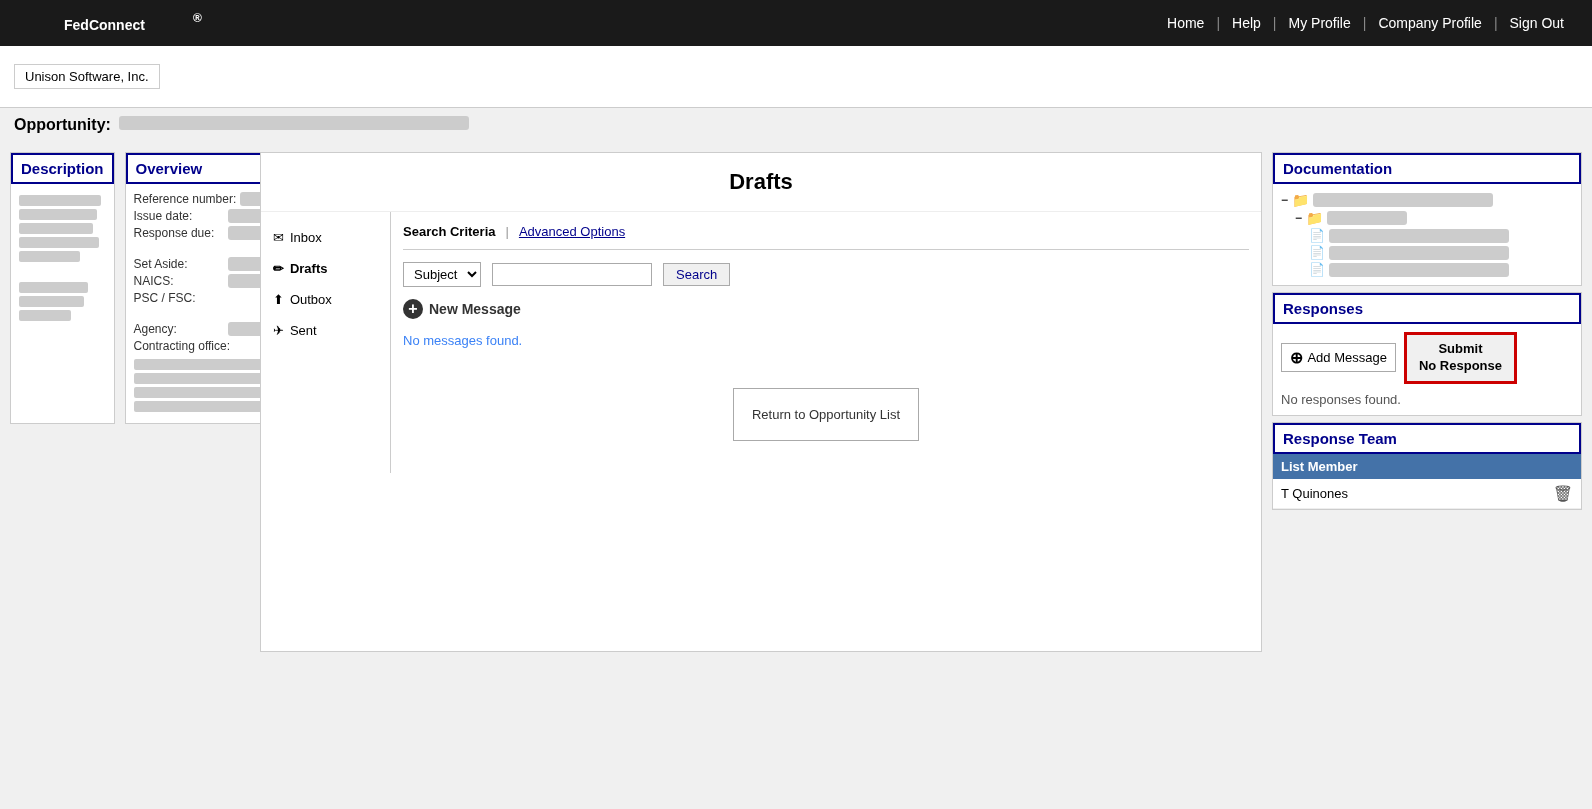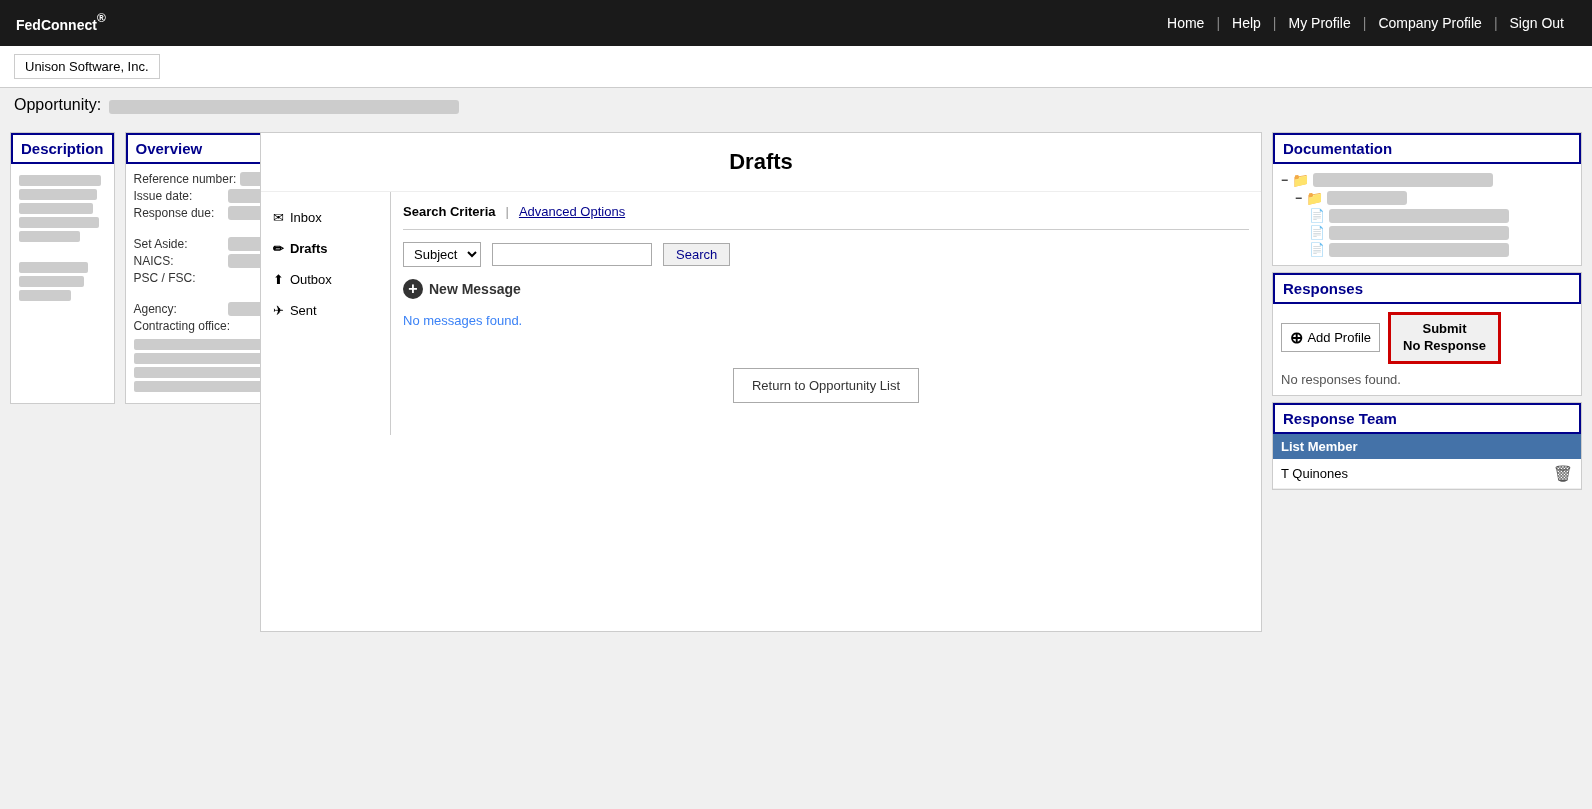--- a/index.html
+++ b/index.html
@@ -13,63 +13,63 @@
       align-items: center;
       padding: 0 16px;
       height: 46px;
     }
     .top-nav .brand {
       font-size: 22px;
       font-weight: bold;
       color: white;
       margin-right: auto;
     }
-    .top-nav .brand span { font-size: 14px; }
+    .top-nav .brand span { font-size: 14px; margin-left: 48px; }
     .top-nav .nav-links {
       display: flex;
       align-items: center;
       gap: 0;
       font-size: 14px;
     }
     .top-nav .nav-links a {
       color: white;
       text-decoration: none;
       padding: 0 12px;
       cursor: pointer;
     }
     .top-nav .nav-links .sep {
       color: #888;
     }
 
     
     .sub-header {
       background: white;
-      padding: 8px 14px;
+      padding: 18px 14px;
       border-bottom: 1px solid #ccc;
       display: flex;
       align-items: center;
       gap: 10px;
     }
     .company-badge {
       border: 1px solid #ccc;
       padding: 4px 10px;
       font-size: 13px;
       background: white;
     }
 
     
     .opportunity-bar {
       background: #f0f0f0;
       padding: 8px 14px;
     }
     .opportunity-bar h2 {
       font-size: 16px;
-      font-weight: normal;
-      display: flex;
-      align-items: flex-end;
+      font-weight: bold;
+      display: flex;
+      align-items: flex-start;
       gap: 8px;
     }
     .blurred-text {
       display: inline-block;
       background: #ccc;
       border-radius: 3px;
       color: transparent;
       user-select: none;
       height: 14px;
       vertical-align: middle;
@@ -253,21 +253,21 @@
 
     .return-btn-row {
       display: flex;
       justify-content: center;
       margin-top: 40px;
       padding-bottom: 20px;
     }
     .return-btn {
       border: 1px solid #aaa;
       background: white;
-      padding: 9px 18px;
+      padding: 18px 18px;
       font-size: 13px;
       cursor: pointer;
       color: #333;
     }
 
     
     .right-panel {
       width: 310px;
       min-width: 310px;
       display: flex;
@@ -565,21 +565,21 @@
         </div>
       </div>
     </div>
 
     <div class="responses-panel">
       <div class="responses-panel-title">Responses</div>
       <div class="responses-body">
         <div class="responses-actions">
           <button class="add-response-btn">
             <span style="font-weight:bold; font-size:16px;">⊕</span>
-            <span>Add Profile</span>
+            <span>Add Message</span>
           </button>
           <button class="submit-no-response-btn">Submit<br>No Response</button>
         </div>
         <div class="no-responses">No responses found.</div>
       </div>
     </div>
 
     <div class="response-team-panel">
       <div class="response-team-title">Response Team</div>
       <table class="team-table">

